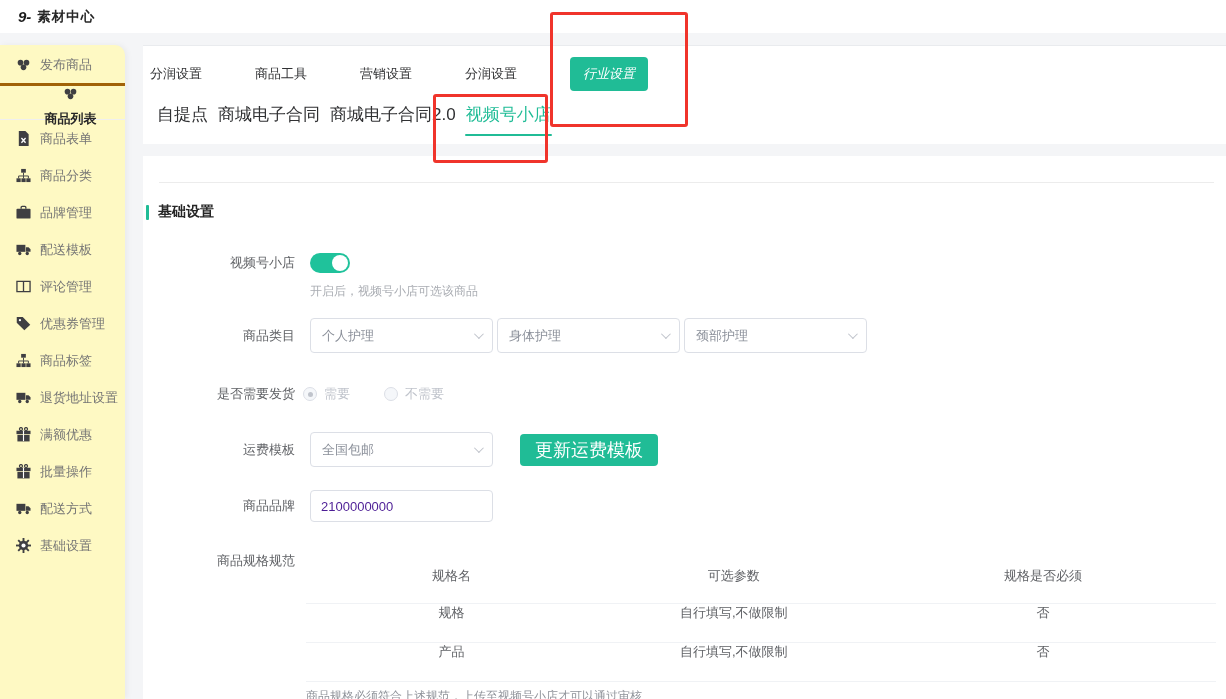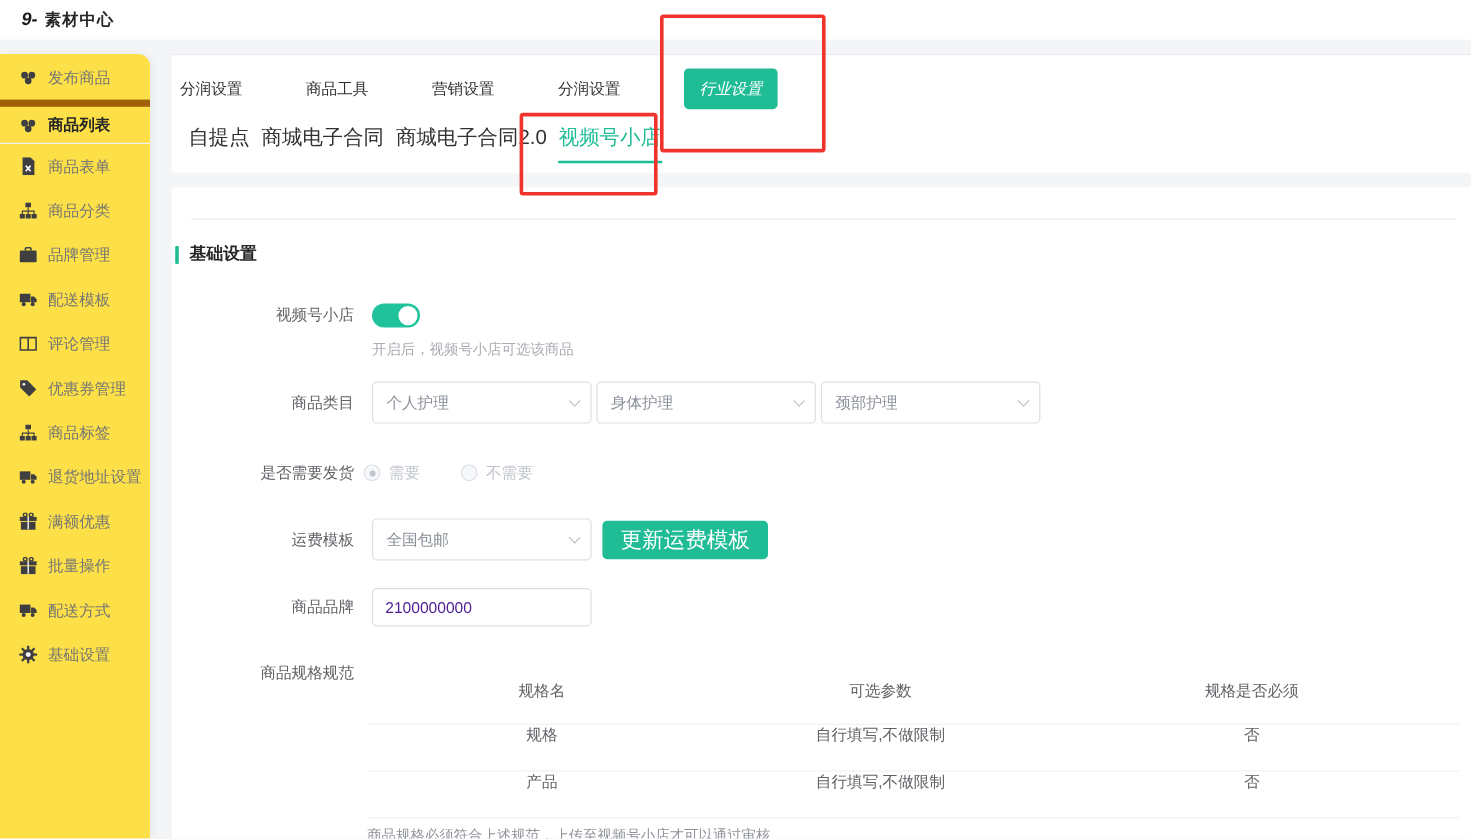--- a/index.html
+++ b/index.html
@@ -6,23 +6,23 @@
   html,body { background:#f4f5f7; }
   body { font-family:"Liberation Sans","DejaVu Sans",sans-serif; }
   .page { position:relative; width:1226px; height:699px; background:#f4f5f7; overflow:hidden; }
 
   
   .hdr { position:absolute; top:0; left:0; right:0; height:33px; background:#fff; display:flex; align-items:center; padding-left:18px; gap:6px; }
   .logo-glyph { font-size:15px; font-weight:bold; font-style:italic; color:#1a1a1a; }
   .logo-text { font-size:13.5px; font-weight:bold; color:#262626; letter-spacing:1px; }
 
   
-  .sidebar { position:absolute; top:45px; left:0; bottom:0; width:125px; background:#fde047; border-radius:0 10px 0 0; box-shadow:2px 0 6px rgba(0,0,0,.05); padding-top:1px; }
+  .sidebar { position:absolute; top:45px; left:0; bottom:0; width:125px; background:#fef9c3; border-radius:0 10px 0 0; box-shadow:2px 0 6px rgba(0,0,0,.05); padding-top:1px; }
   .sitem { height:37px; display:flex; align-items:center; padding-left:16px; gap:9px; font-size:13px; color:#757575; cursor:pointer; white-space:nowrap; }
-  .sitem.active { color:#262626; font-weight:bold; border-top:6px solid #a16207; border-bottom:1px solid #efefef; }
+  .sitem.active { color:#262626; font-weight:bold; border-top:3px solid #a16207; border-bottom:1px solid #efefef;flex-direction:column; }
   .icn { width:15px; height:15px; flex:none; display:inline-flex; }
   .icn svg { width:15px; height:15px; fill:#3f3f42; }
 
   
   .tabcard { position:absolute; left:143px; top:45px; right:0; height:99px; background:#fff; border-top:1px solid #e9ebee; }
   .trow1 { position:absolute; top:13px; left:7px; height:30px; display:flex; align-items:center; gap:53px; font-size:13px; color:#303133; }
   .ptab { cursor:pointer; }
   .ptab.btn-active { background:#20bc96; color:#fff; padding:8px 13px; border-radius:4px;font-style:italic; }
   .trow2 { position:absolute; top:58px; left:14px; height:20px; display:flex; align-items:center; gap:10px; font-size:17px; color:#303133; }
   .stab { cursor:pointer; position:relative; }
@@ -30,21 +30,21 @@
   .stab.active::after { content:""; position:absolute; left:-1px; right:-1px; bottom:-10px; height:2px; background:#20bc96; border-radius:1px; }
 
   
   .content { position:absolute; left:143px; top:156px; right:0; bottom:0; background:#fff; }
   .divider { position:absolute; top:26px; left:16px; right:12px; height:1px; background:#ececec; }
   .sectionhead { position:absolute; top:47px; left:3px; display:flex; align-items:center; gap:9px; font-size:14px; font-weight:bold; color:#262626; }
   .bar { width:3px; height:15px; background:#20bc96; border-radius:1px; }
 
   .frow { position:absolute; left:0; display:flex; align-items:center; }
   .flabel { width:152px; text-align:right; font-size:13px; color:#606266; flex:none; }
-  .ctrl { margin-left:15px; display:flex; align-items:center; }
+  .ctrl { margin-left:15px; display:flex; align-items:center;gap:18px; }
 
   .toggle { width:40px; height:20px; border-radius:10px; background:#1fc29b; position:relative; cursor:pointer; }
   .toggle::after { content:""; position:absolute; top:2px; right:2px; width:16px; height:16px; border-radius:50%; background:#fff; }
   .helper { position:absolute; top:127px; left:167px; font-size:12px; color:#a9acb2; }
 
   .sel { width:183px; height:35px; border:1px solid #dcdfe6; border-radius:4px; background:#fff; display:flex; align-items:center; justify-content:space-between; padding:0 11px; font-size:13px; color:#8a8f99; cursor:pointer; }
   .chev { width:7px; height:7px; border-right:1.5px solid #c0c4cc; border-bottom:1.5px solid #c0c4cc; transform:rotate(45deg) translateY(-2px); flex:none; }
 
   .radio-group { margin-left:8px; display:flex; align-items:center; gap:34px; }
   .radio-opt { display:flex; align-items:center; gap:7px; font-size:13px; color:#c0c4cc; }

